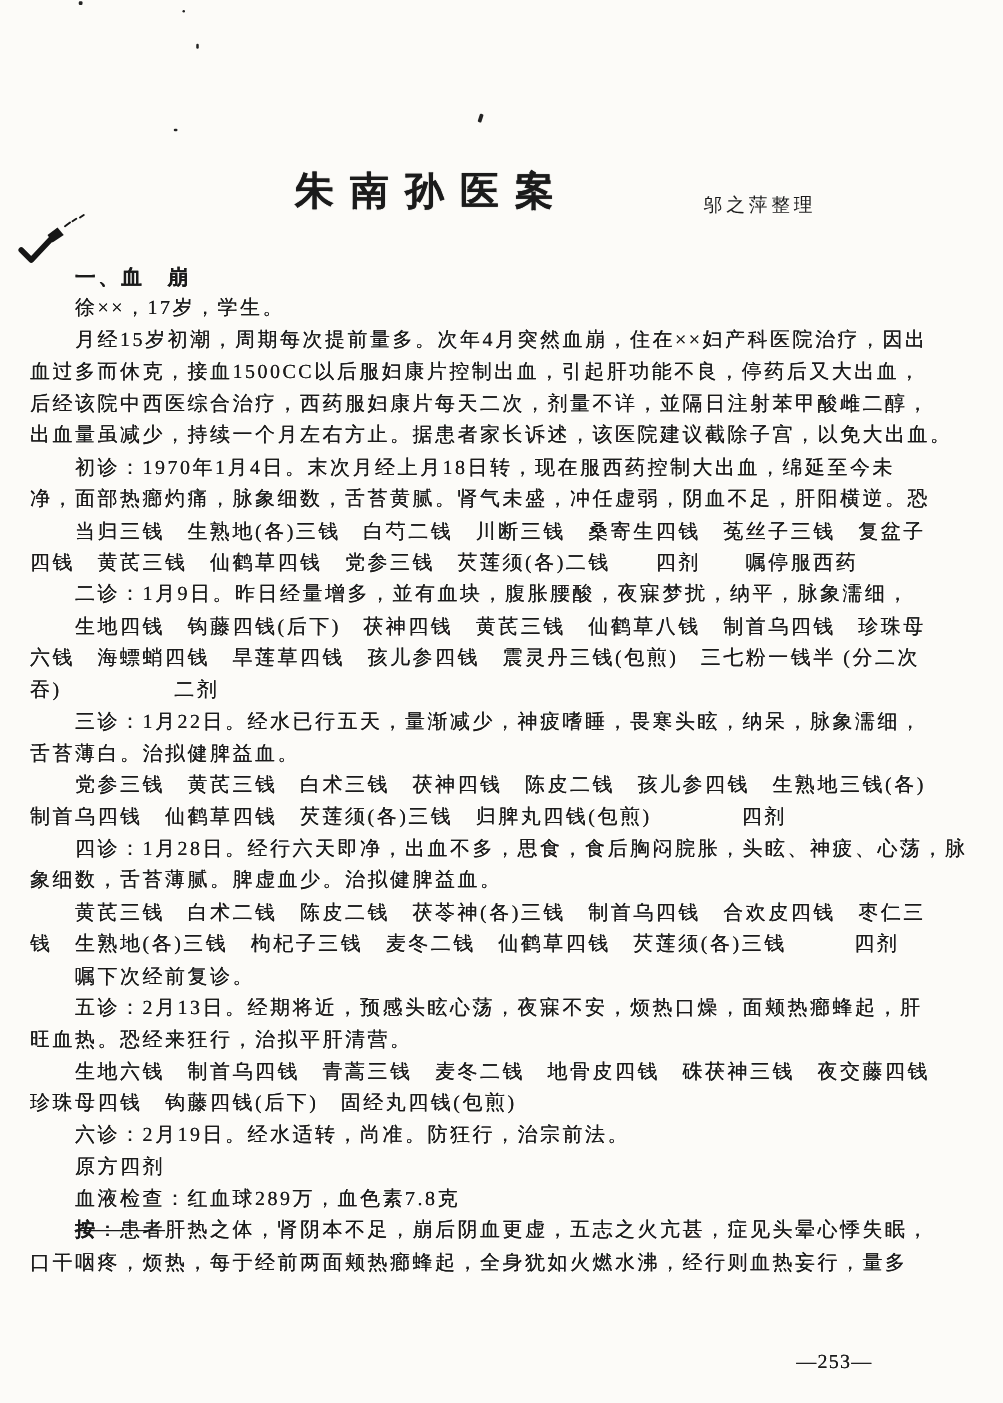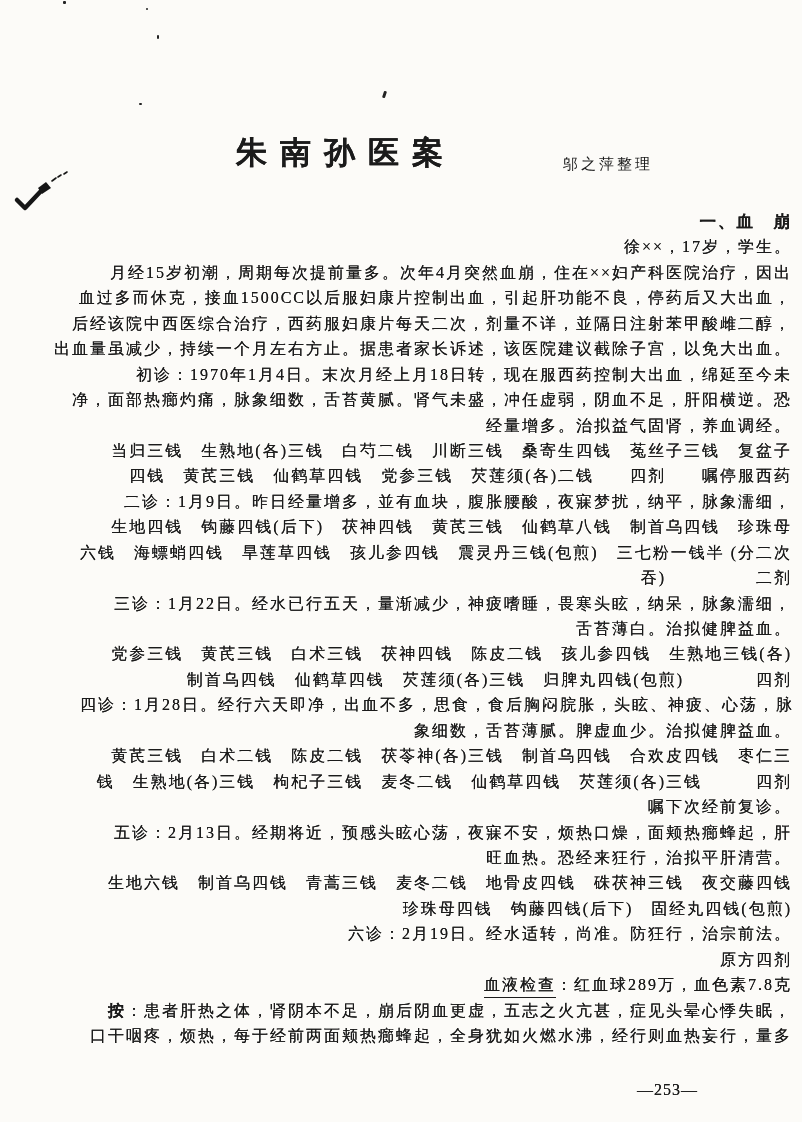--- a/index.html
+++ b/index.html
@@ -13,30 +13,30 @@
   .doc-title{
     position:absolute;left:236px;top:132px;
     font-size:31px;font-weight:bold;letter-spacing:13px;
     white-space:pre;text-shadow:0 0 .6px #1b1b1b;
   }
   .byline{
     position:absolute;left:563px;top:155px;
     font-size:15px;letter-spacing:3px;white-space:pre;text-align:center;
   }
   .body-block{
-    position:absolute;left:44px;top:209px;width:748px;text-align:right;
+    position:absolute;left:24px;top:209px;width:748px;
   }
   .row{
     height:25.45px;line-height:25.45px;
     font-size:16px;letter-spacing:2px;white-space:pre;
     text-shadow:0 0 .45px #222;
   }
   .row.indent{padding-left:36px;}
   .heading{font-weight:bold;font-size:16.5px;letter-spacing:2px;}
-  .u{border-bottom:1.6px solid #1b1b1b;padding-bottom:4px;margin-left:42px;}
+  .u{border-bottom:1.6px solid #1b1b1b;padding-bottom:16px;}
   .b{font-weight:bold;}
   .page-number{
     position:absolute;left:637px;top:1081px;
     font-size:16px;letter-spacing:1px;white-space:pre;
     text-shadow:0 0 .45px #222;
   }
   
   .checkmark{position:absolute;left:10px;top:167px;width:62px;height:46px;}
   
   .speck{position:absolute;background:#232323;border-radius:1px;}
@@ -68,21 +68,20 @@
 
   <div class="body-block">
     <div class="row heading indent">一、血　崩</div>
     <div class="row indent">徐××，17岁，学生。</div>
     <div class="row indent">月经15岁初潮，周期每次提前量多。次年4月突然血崩，住在××妇产科医院治疗，因出</div>
     <div class="row">血过多而休克，接血1500CC以后服妇康片控制出血，引起肝功能不良，停药后又大出血，</div>
     <div class="row">后经该院中西医综合治疗，西药服妇康片每天二次，剂量不详，並隔日注射苯甲酸雌二醇，</div>
     <div class="row">出血量虽减少，持续一个月左右方止。据患者家长诉述，该医院建议截除子宫，以免大出血。</div>
     <div class="row indent">初诊：1970年1月4日。末次月经上月18日转，现在服西药控制大出血，绵延至今未</div>
     <div class="row">净，面部热癤灼痛，脉象细数，舌苔黄腻。肾气未盛，冲任虚弱，阴血不足，肝阳横逆。恐</div>
-    <div class="row">经量增多。治拟益气固肾，养血调经。</div>
     <div class="row indent">当归三钱　生熟地(各)三钱　白芍二钱　川断三钱　桑寄生四钱　菟丝子三钱　复盆子</div>
     <div class="row">四钱　黄芪三钱　仙鹤草四钱　党参三钱　芡莲须(各)二钱　　四剂　　嘱停服西药</div>
     <div class="row indent">二诊：1月9日。昨日经量增多，並有血块，腹胀腰酸，夜寐梦扰，纳平，脉象濡细，</div>
     <div class="row indent">生地四钱　钩藤四钱(后下)　茯神四钱　黄芪三钱　仙鹤草八钱　制首乌四钱　珍珠母</div>
     <div class="row">六钱　海螵蛸四钱　旱莲草四钱　孩儿参四钱　震灵丹三钱(包煎)　三七粉一钱半 (分二次</div>
     <div class="row">吞)　　　　　二剂</div>
     <div class="row indent">三诊：1月22日。经水已行五天，量渐减少，神疲嗜睡，畏寒头眩，纳呆，脉象濡细，</div>
     <div class="row">舌苔薄白。治拟健脾益血。</div>
     <div class="row indent">党参三钱　黄芪三钱　白术三钱　茯神四钱　陈皮二钱　孩儿参四钱　生熟地三钱(各)</div>
     <div class="row">制首乌四钱　仙鹤草四钱　芡莲须(各)三钱　归脾丸四钱(包煎)　　　　四剂</div>

